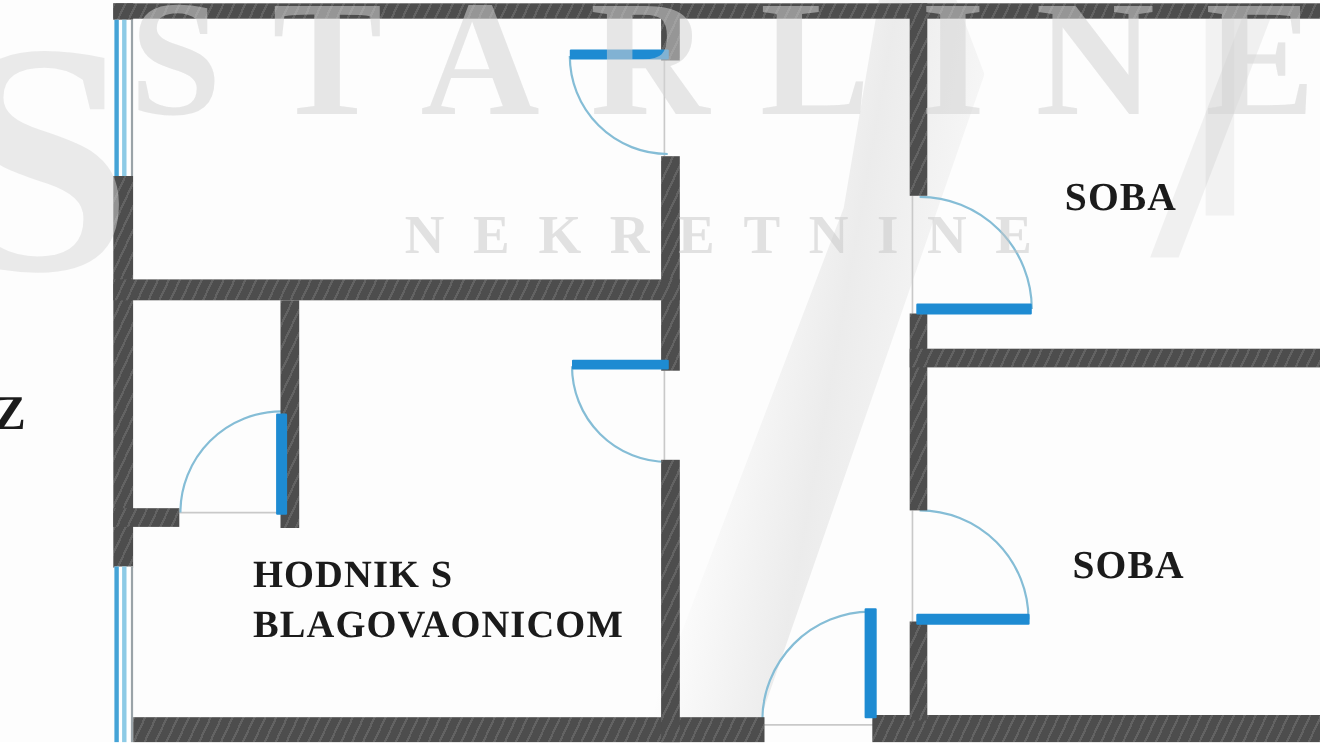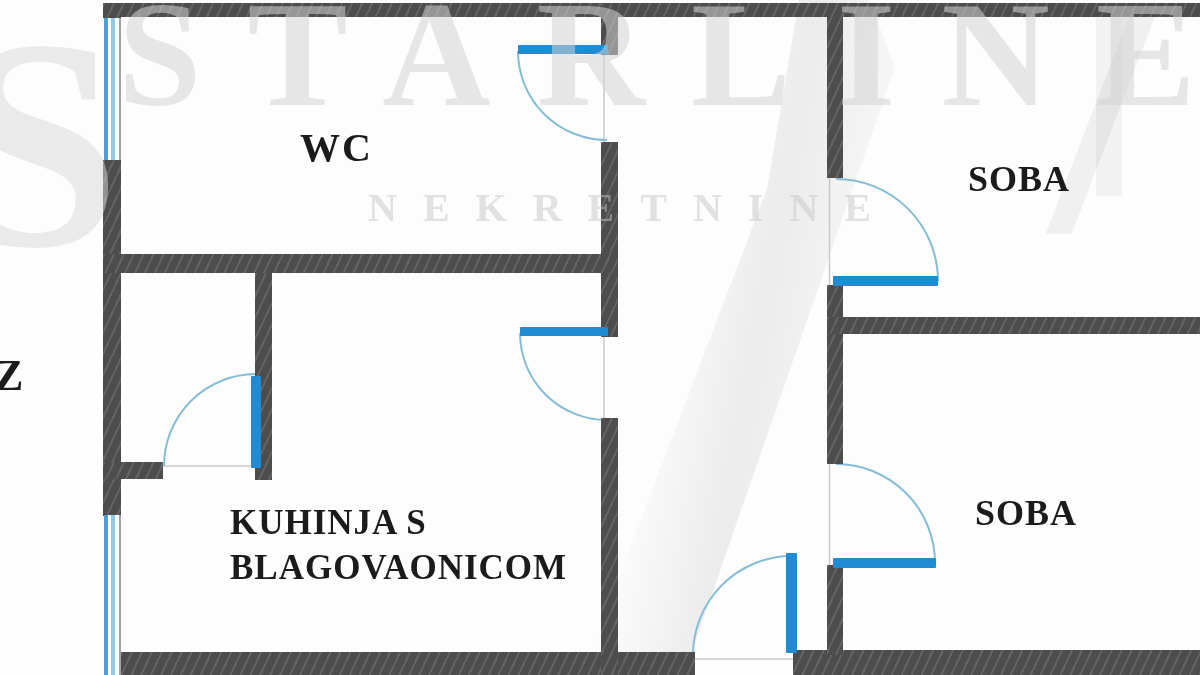--- a/index.html
+++ b/index.html
@@ -41,21 +41,21 @@
   .wm{position:absolute;z-index:9;pointer-events:none;white-space:nowrap;font-weight:bold;}
   .wm-line1{
     left:118px;top:-32px;font-size:150px;letter-spacing:46px;
     color:rgba(212,212,212,0.55);
   }
   .wm-s{
     left:-46px;top:-28px;font-size:300px;
     color:rgba(215,215,215,0.5);
   }
   .wm-line2{
-    left:368px;top:184px;font-size:40px;letter-spacing:26px;
+    left:368px;top:184px;font-size:50px;letter-spacing:26px;
     color:rgba(198,198,198,0.5);
   }
   .wm-shape{position:absolute;z-index:1;pointer-events:none;}
   .swoosh-hodnik{
     left:575px;top:0;width:320px;height:675px;
     background:linear-gradient(100deg, rgba(0,0,0,0) 30%, rgba(60,60,60,0.09) 55%, rgba(60,60,60,0.03) 78%);
     clip-path:polygon(92% 0, 100% 10%, 34% 100%, 2% 100%, 60% 28%, 70% 0);
   }
   .swoosh-tr-stem{
     left:1096px;top:16px;width:26px;height:180px;
@@ -118,24 +118,23 @@
     <div class="pane"></div>
   </div>
 
   <div class="door-leaf" style="left:518px;top:45px;width:90px;height:9px"></div>
   <div class="door-leaf" style="left:520px;top:327px;width:88px;height:9px"></div>
   <div class="door-leaf" style="left:833px;top:276px;width:105px;height:10px"></div>
   <div class="door-leaf" style="left:833px;top:558px;width:103px;height:10px"></div>
   <div class="door-leaf" style="left:786px;top:553px;width:11px;height:100px"></div>
   <div class="door-leaf" style="left:251px;top:376px;width:10px;height:92px"></div>
 
-  <div class="room-label" style="left:300px;top:124px;font-size:40px;letter-spacing:2px">WC</div>
   <div class="room-label" style="left:968px;top:158px;font-size:36px">SOBA</div>
   <div class="room-label" style="left:975px;top:492px;font-size:36px">SOBA</div>
-  <div class="room-label" style="left:230px;top:503px;font-size:35px">KUHINJA S</div>
+  <div class="room-label" style="left:230px;top:503px;font-size:35px">HODNIK S</div>
   <div class="room-label" style="left:230px;top:548px;font-size:35px">BLAGOVAONICOM</div>
   <div class="room-label" style="left:-6px;top:350px;font-size:44px">Z</div>
 
   <div class="wm wm-s">S</div>
   <div class="wm wm-line1">STARLINE</div>
   <div class="wm wm-line2">NEKRETNINE</div>
 
 </div>
 
 </body></html>

